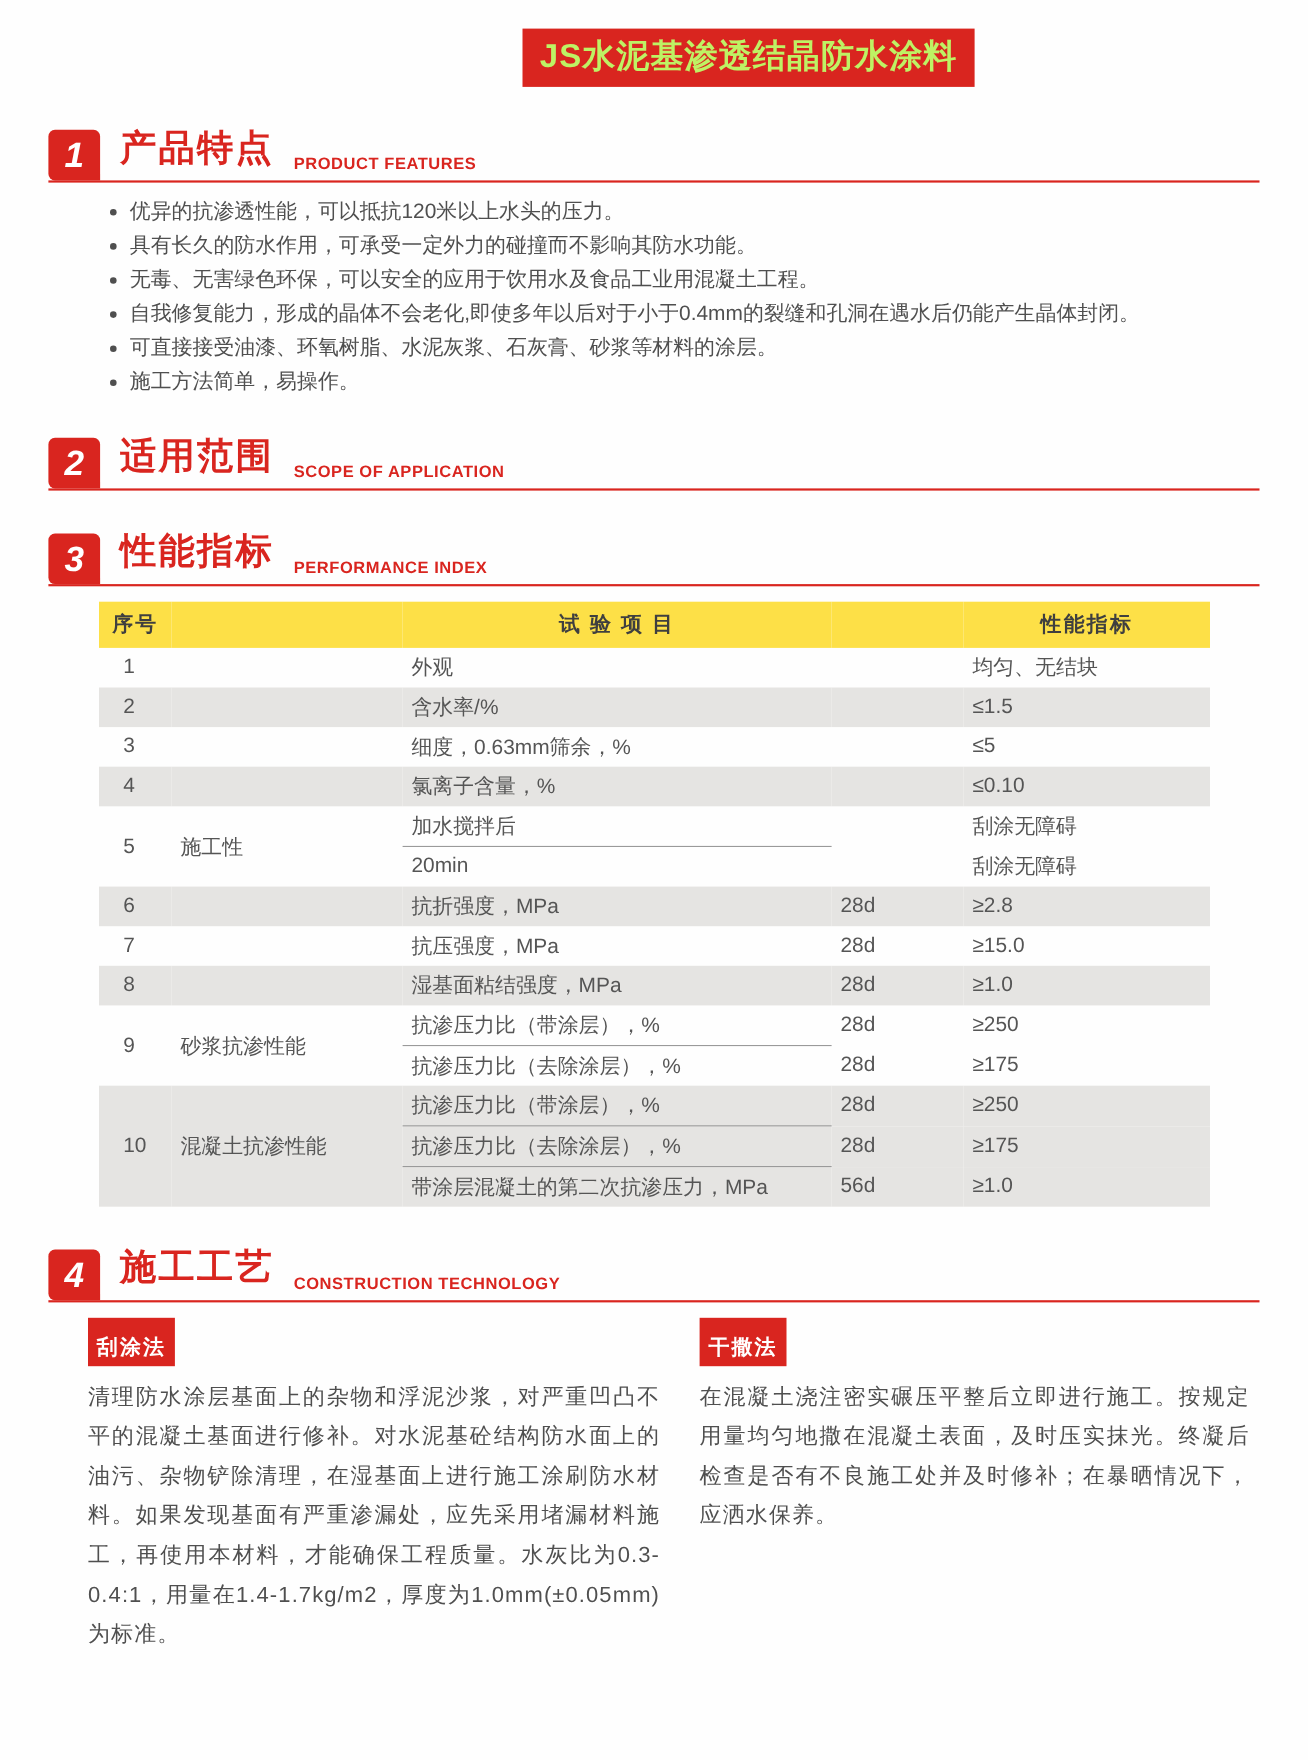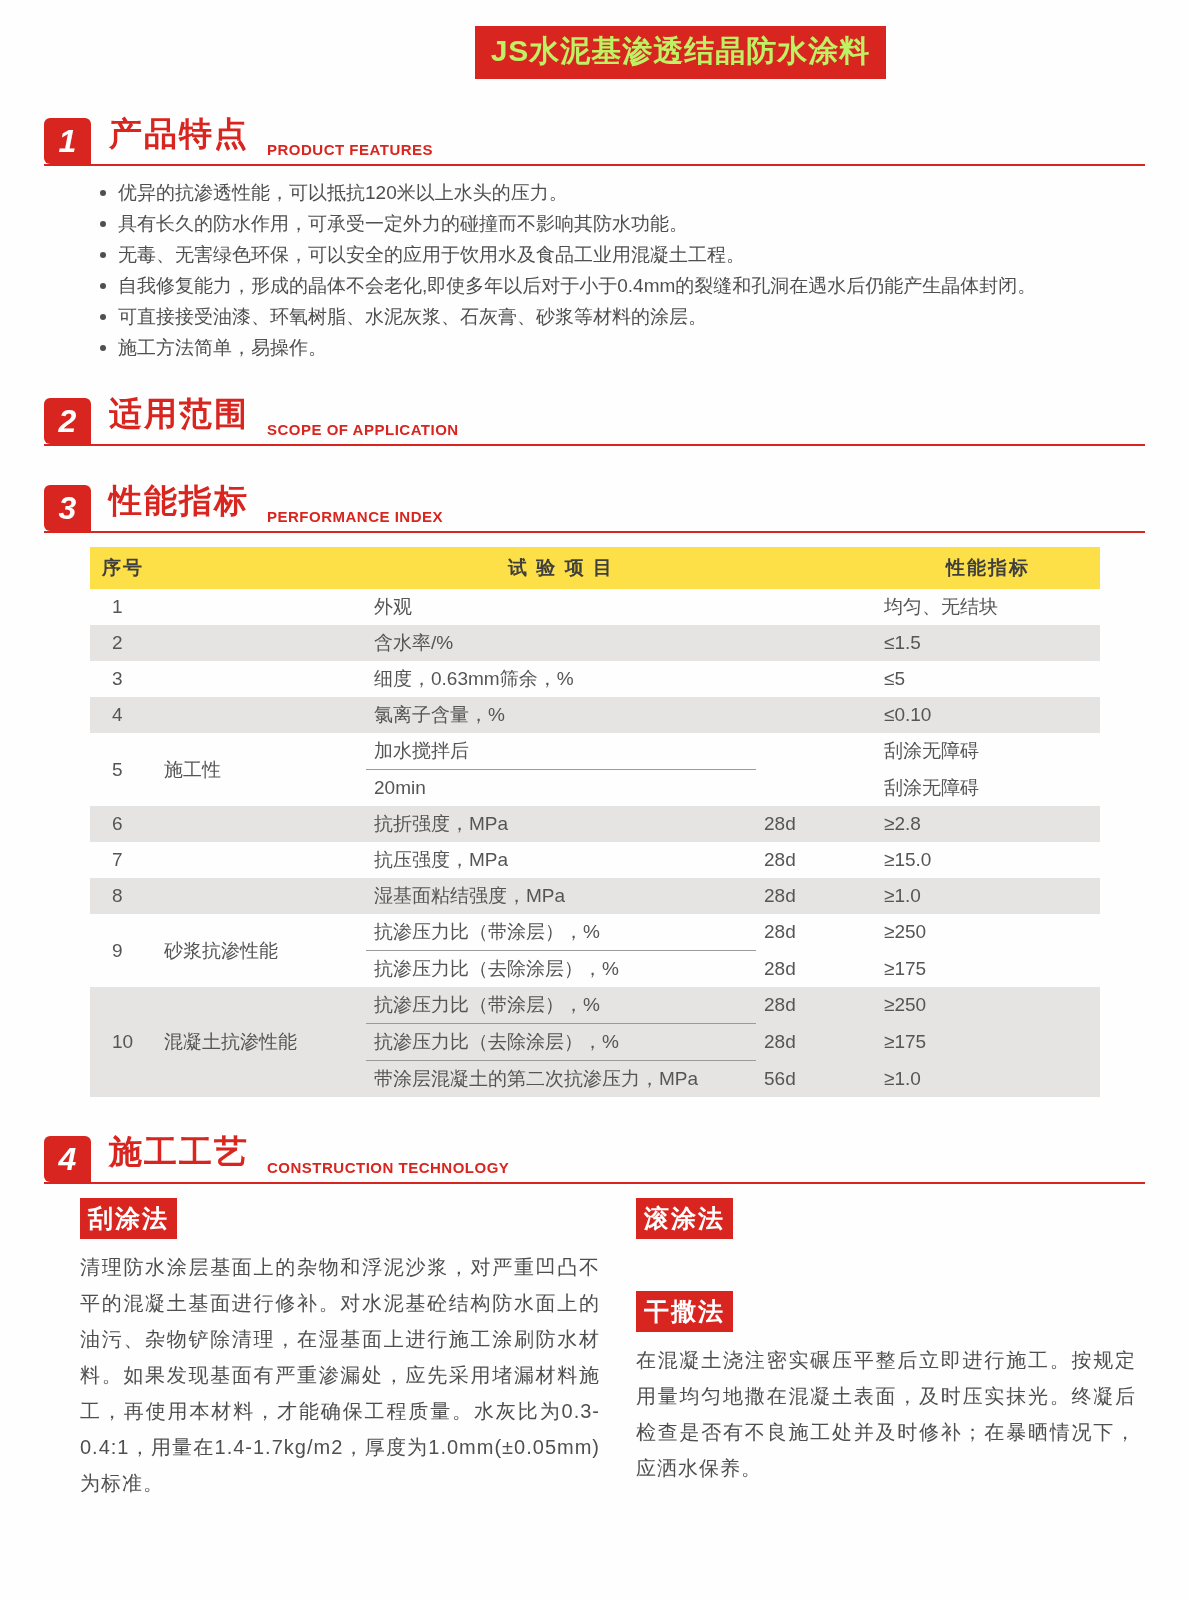--- a/index.html
+++ b/index.html
@@ -64,22 +64,22 @@
   }
   table.perf td{padding:5px 8px;vertical-align:middle;height:26px;}
   table.perf tr.shade td{background:#e5e4e2;}
   table.perf td.subsep{border-bottom:1.5px solid #9a9a9a;}
   table.perf td[data-name="row-no"]{padding-left:22px;}
   
   .cols{display:flex;margin-top:14px;}
   .col-left{width:520px;margin-left:36px;}
   .col-right{width:500px;margin-left:36px;}
   .badge{
-    display:inline-block;background:#d9251f;color:#fff;font-size:25px;font-weight:bold;
-    padding:4px 8px 4px 8px;letter-spacing:2px;text-align:right;
+    display:inline-block;background:#d9251f;color:#fff;font-size:19px;font-weight:bold;
+    padding:14px 8px 4px 8px;letter-spacing:2px;text-align:right;
   }
   .method p{
     margin:10px 0 0 0;font-size:20px;line-height:36px;color:#4f4f4f;
     text-align:justify;letter-spacing:1px;
   }
   .method{margin-bottom:14px;}
   .method.gap-below{margin-bottom:52px;}
 </style>
 </head>
 <body>
@@ -230,23 +230,20 @@
     <span class="sec-sub" data-name="section-subtitle">CONSTRUCTION TECHNOLOGY</span>
   </div>
   <div class="cols" data-name="construction-columns">
     <div class="col-left" data-name="construction-left-column">
       <div class="method" data-name="method-scrape-coating">
         <span class="badge" data-name="method-badge">刮涂法</span>
         <p data-name="method-text">清理防水涂层基面上的杂物和浮泥沙浆，对严重凹凸不平的混凝土基面进行修补。对水泥基砼结构防水面上的油污、杂物铲除清理，在湿基面上进行施工涂刷防水材料。如果发现基面有严重渗漏处，应先采用堵漏材料施工，再使用本材料，才能确保工程质量。水灰比为0.3-0.4:1，用量在1.4-1.7kg/m2，厚度为1.0mm(±0.05mm)为标准。</p>
       </div>
     </div>
     <div class="col-right" data-name="construction-right-column">
-      <div class="method gap-below" data-name="method-roller-coating">
-        <span class="badge" data-name="method-badge">滚涂法</span>
-      </div>
       <div class="method" data-name="method-dry-sprinkle">
         <span class="badge" data-name="method-badge">干撒法</span>
         <p data-name="method-text">在混凝土浇注密实碾压平整后立即进行施工。按规定用量均匀地撒在混凝土表面，及时压实抹光。终凝后检查是否有不良施工处并及时修补；在暴晒情况下，应洒水保养。</p>
       </div>
     </div>
   </div>
 
 </div>
 
 </body></html>

